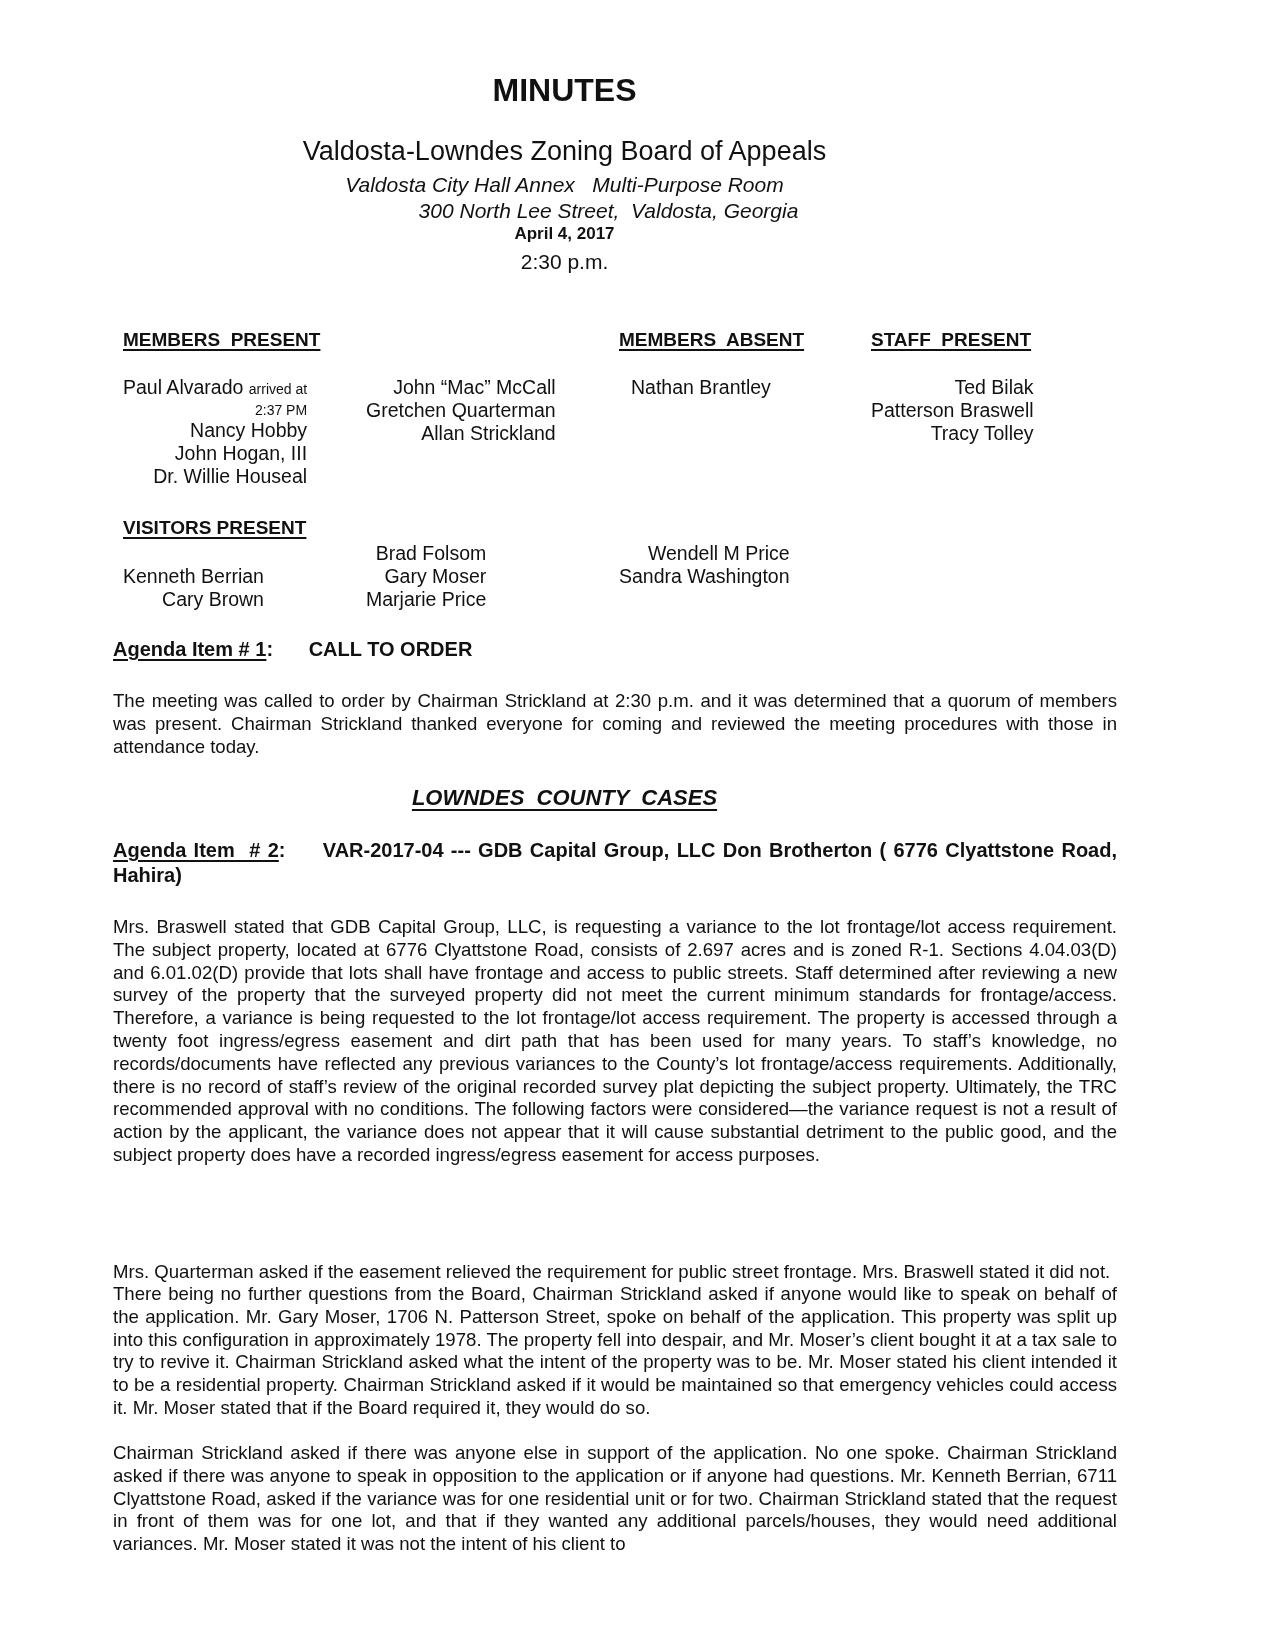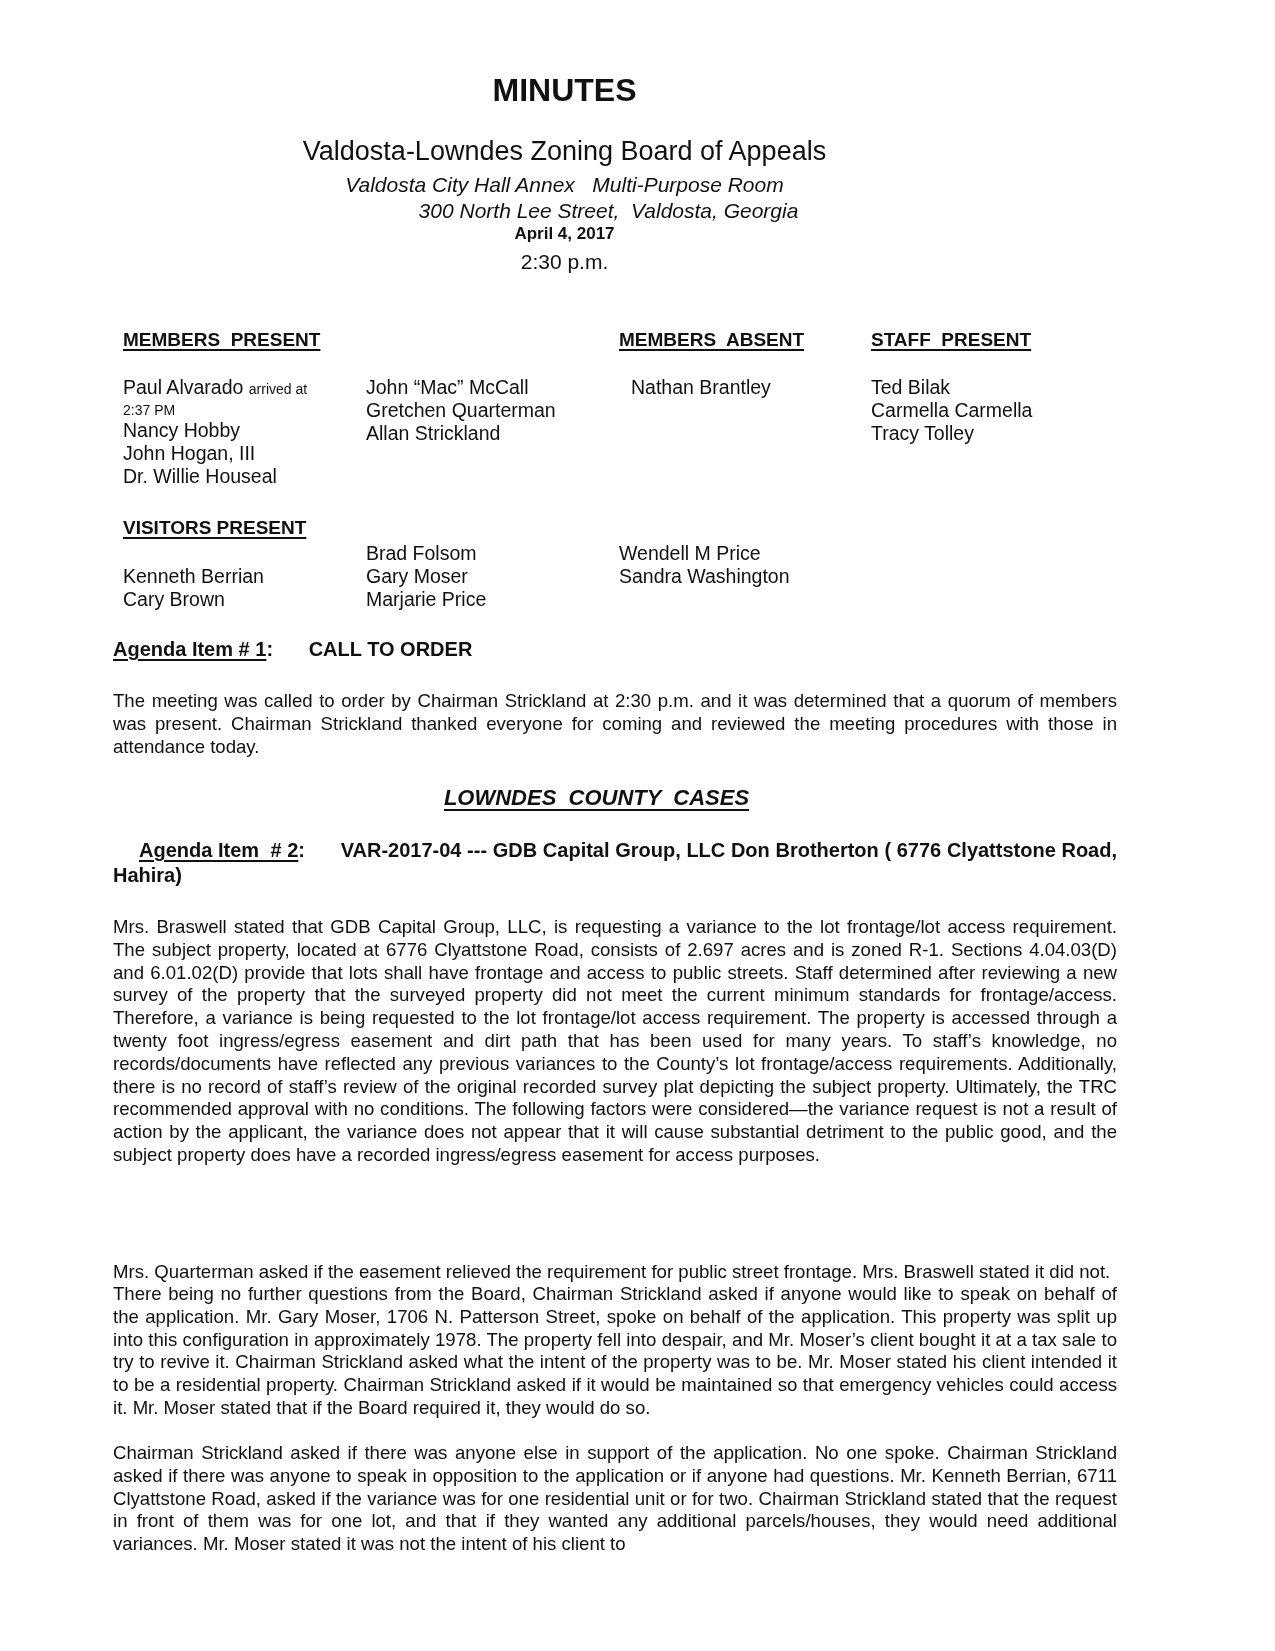--- a/index.html
+++ b/index.html
@@ -1,39 +1,39 @@
 <!DOCTYPE html>
 <html><head>
 <meta charset="utf-8">
 <style>
   html, body { margin: 0; padding: 0; background: #ffffff; }
   body {
     width: 1275px; height: 1651px; position: relative; overflow: hidden;
     font-family: "Liberation Sans", sans-serif; color: #111111;
   }
-  .abs { position: absolute; }
+  .abs { position: absolute; text-align: right; }
   .center { left: 0; width: 1129px; text-align: center; }
   .title { top: 72px; font-size: 32px; font-weight: bold; }
   .org { top: 136px; font-size: 27px; }
   .venue { top: 173px; font-size: 21px; font-style: italic; }
   .addr { top: 199px; font-size: 21px; font-style: italic; margin-left: 44px; }
   .date { top: 224px; font-size: 17px; font-weight: bold; }
   .time { top: 250px; font-size: 21px; }
   .hdr { font-size: 19px; font-weight: bold; text-decoration: underline; text-decoration-thickness: 2px; text-underline-offset: 3px; }
   .name { font-size: 19.5px; line-height: 23px; white-space: nowrap; }
   .note { font-size: 14px; }
   .agenda { font-size: 20px; font-weight: bold; }
   .agenda .lbl { text-decoration: underline; text-decoration-thickness: 2px; text-underline-offset: 3px; }
   .para {
     left: 113px; width: 1004px; font-size: 18.6px; line-height: 22.8px;
     text-align: justify; margin: 0;
   }
   .section {
     top: 785px; font-size: 22px; font-weight: bold; font-style: italic;
-    text-decoration: underline; text-decoration-thickness: 2px; text-underline-offset: 4px; padding-left: 32px;
+    text-decoration: underline; text-decoration-thickness: 2px; text-underline-offset: 4px;
   }
 </style>
 </head>
 <body>
 
 <div class="abs center title">MINUTES</div>
 <div class="abs center org">Valdosta-Lowndes Zoning Board of Appeals</div>
 <div class="abs center venue" style="white-space:pre;">Valdosta City Hall Annex   Multi-Purpose Room</div>
 <div class="abs center addr" style="white-space:pre;">300 North Lee Street,  Valdosta, Georgia</div>
 <div class="abs center date">April 4, 2017</div>
@@ -59,21 +59,21 @@
   <div class="name">Gretchen Quarterman</div>
   <div class="name">Allan Strickland</div>
 </div>
 
 <div class="abs" style="left:619px; top:376px;margin-left:12px;">
   <div class="name">Nathan Brantley</div>
 </div>
 
 <div class="abs" style="left:871px; top:376px;">
   <div class="name">Ted Bilak</div>
-  <div class="name">Carmella Carmella</div>
+  <div class="name">Patterson Braswell</div>
   <div class="name">Tracy Tolley</div>
 </div>
 
 <div class="abs hdr" style="left:123px; top:517px;">VISITORS PRESENT</div>
 <div class="abs" style="left:123px; top:565px;">
   <div class="name">Kenneth Berrian</div>
   <div class="name">Cary Brown</div>
 </div>
 <div class="abs" style="left:366px; top:542px;">
   <div class="name">Brad Folsom</div>
@@ -87,20 +87,20 @@
 
 <div class="abs agenda" style="left:113px; top:638px;">
   <span class="lbl">Agenda Item # 1</span><span>:</span>
   <span style="margin-left:30px;">CALL TO ORDER</span>
 </div>
 <p class="abs para" style="top:690px;">The meeting was called to order by Chairman Strickland at 2:30 p.m. and it was determined that a quorum of members was present.  Chairman Strickland thanked everyone for coming and reviewed the meeting procedures with those in attendance today.</p>
 
 <div class="abs center section" style="white-space:pre;">LOWNDES  COUNTY  CASES</div>
 
 <div class="abs agenda" style="left:113px; top:838px; width:1004px; line-height:25px; text-align:justify;">
-  <span class="lbl" style="white-space:pre;margin-left:26px;">Agenda Item  # 2</span><span>:</span>
+  <span class="lbl" style="white-space:pre;">Agenda Item  # 2</span><span>:</span>
   <span style="margin-left:30px;">VAR-2017-04 --- GDB Capital Group, LLC Don Brotherton ( 6776 Clyattstone Road, Hahira)</span>
 </div>
 
 <p class="abs para" style="top:916px;">Mrs. Braswell stated that GDB Capital Group, LLC, is requesting a variance to the lot frontage/lot access requirement. The subject property, located at 6776 Clyattstone Road, consists of 2.697 acres and is zoned R-1. Sections 4.04.03(D) and 6.01.02(D) provide that lots shall have frontage and access to public streets. Staff determined after reviewing a new survey of the property that the surveyed property did not meet the current minimum standards for frontage/access. Therefore, a variance is being requested to the lot frontage/lot access requirement. The property is accessed through a twenty foot ingress/egress easement and dirt path that has been used for many years. To staff’s knowledge, no records/documents have reflected any previous variances to the County’s lot frontage/access requirements. Additionally, there is no record of staff’s review of the original recorded survey plat depicting the subject property. Ultimately, the TRC recommended approval with no conditions. The following factors were considered—the variance request is not a result of action by the applicant, the variance does not appear that it will cause substantial detriment to the public good, and the subject property does have a recorded ingress/egress easement for access purposes.</p>
 <p class="abs para" style="top:1214px;margin-top:47px;">Mrs. Quarterman asked if the easement relieved the requirement for public street frontage. Mrs. Braswell stated it did not.</p>
 <p class="abs para" style="top:1283px;">There being no further questions from the Board, Chairman Strickland asked if anyone would like to speak on behalf of the application. Mr. Gary Moser, 1706 N. Patterson Street, spoke on behalf of the application. This property was split up into this configuration in approximately 1978.  The property fell into despair, and Mr. Moser’s client bought it at a tax sale to try to revive it. Chairman Strickland asked what the intent of the property was to be. Mr. Moser stated his client intended it to be a residential property. Chairman Strickland asked if it would be maintained so that emergency vehicles could access it. Mr. Moser stated that if the Board required it, they would do so.</p>
 <p class="abs para" style="top:1442px;">Chairman Strickland asked if there was anyone else in support of the application. No one spoke. Chairman Strickland asked if there was anyone to speak in opposition to the application or if anyone had questions. Mr. Kenneth Berrian, 6711 Clyattstone Road, asked if the variance was for one residential unit or for two. Chairman Strickland stated that the request in front of them was for one lot, and that if they wanted any additional parcels/houses, they would need additional variances. Mr. Moser stated it was not the intent of his client to</p>
 
 </body></html>

